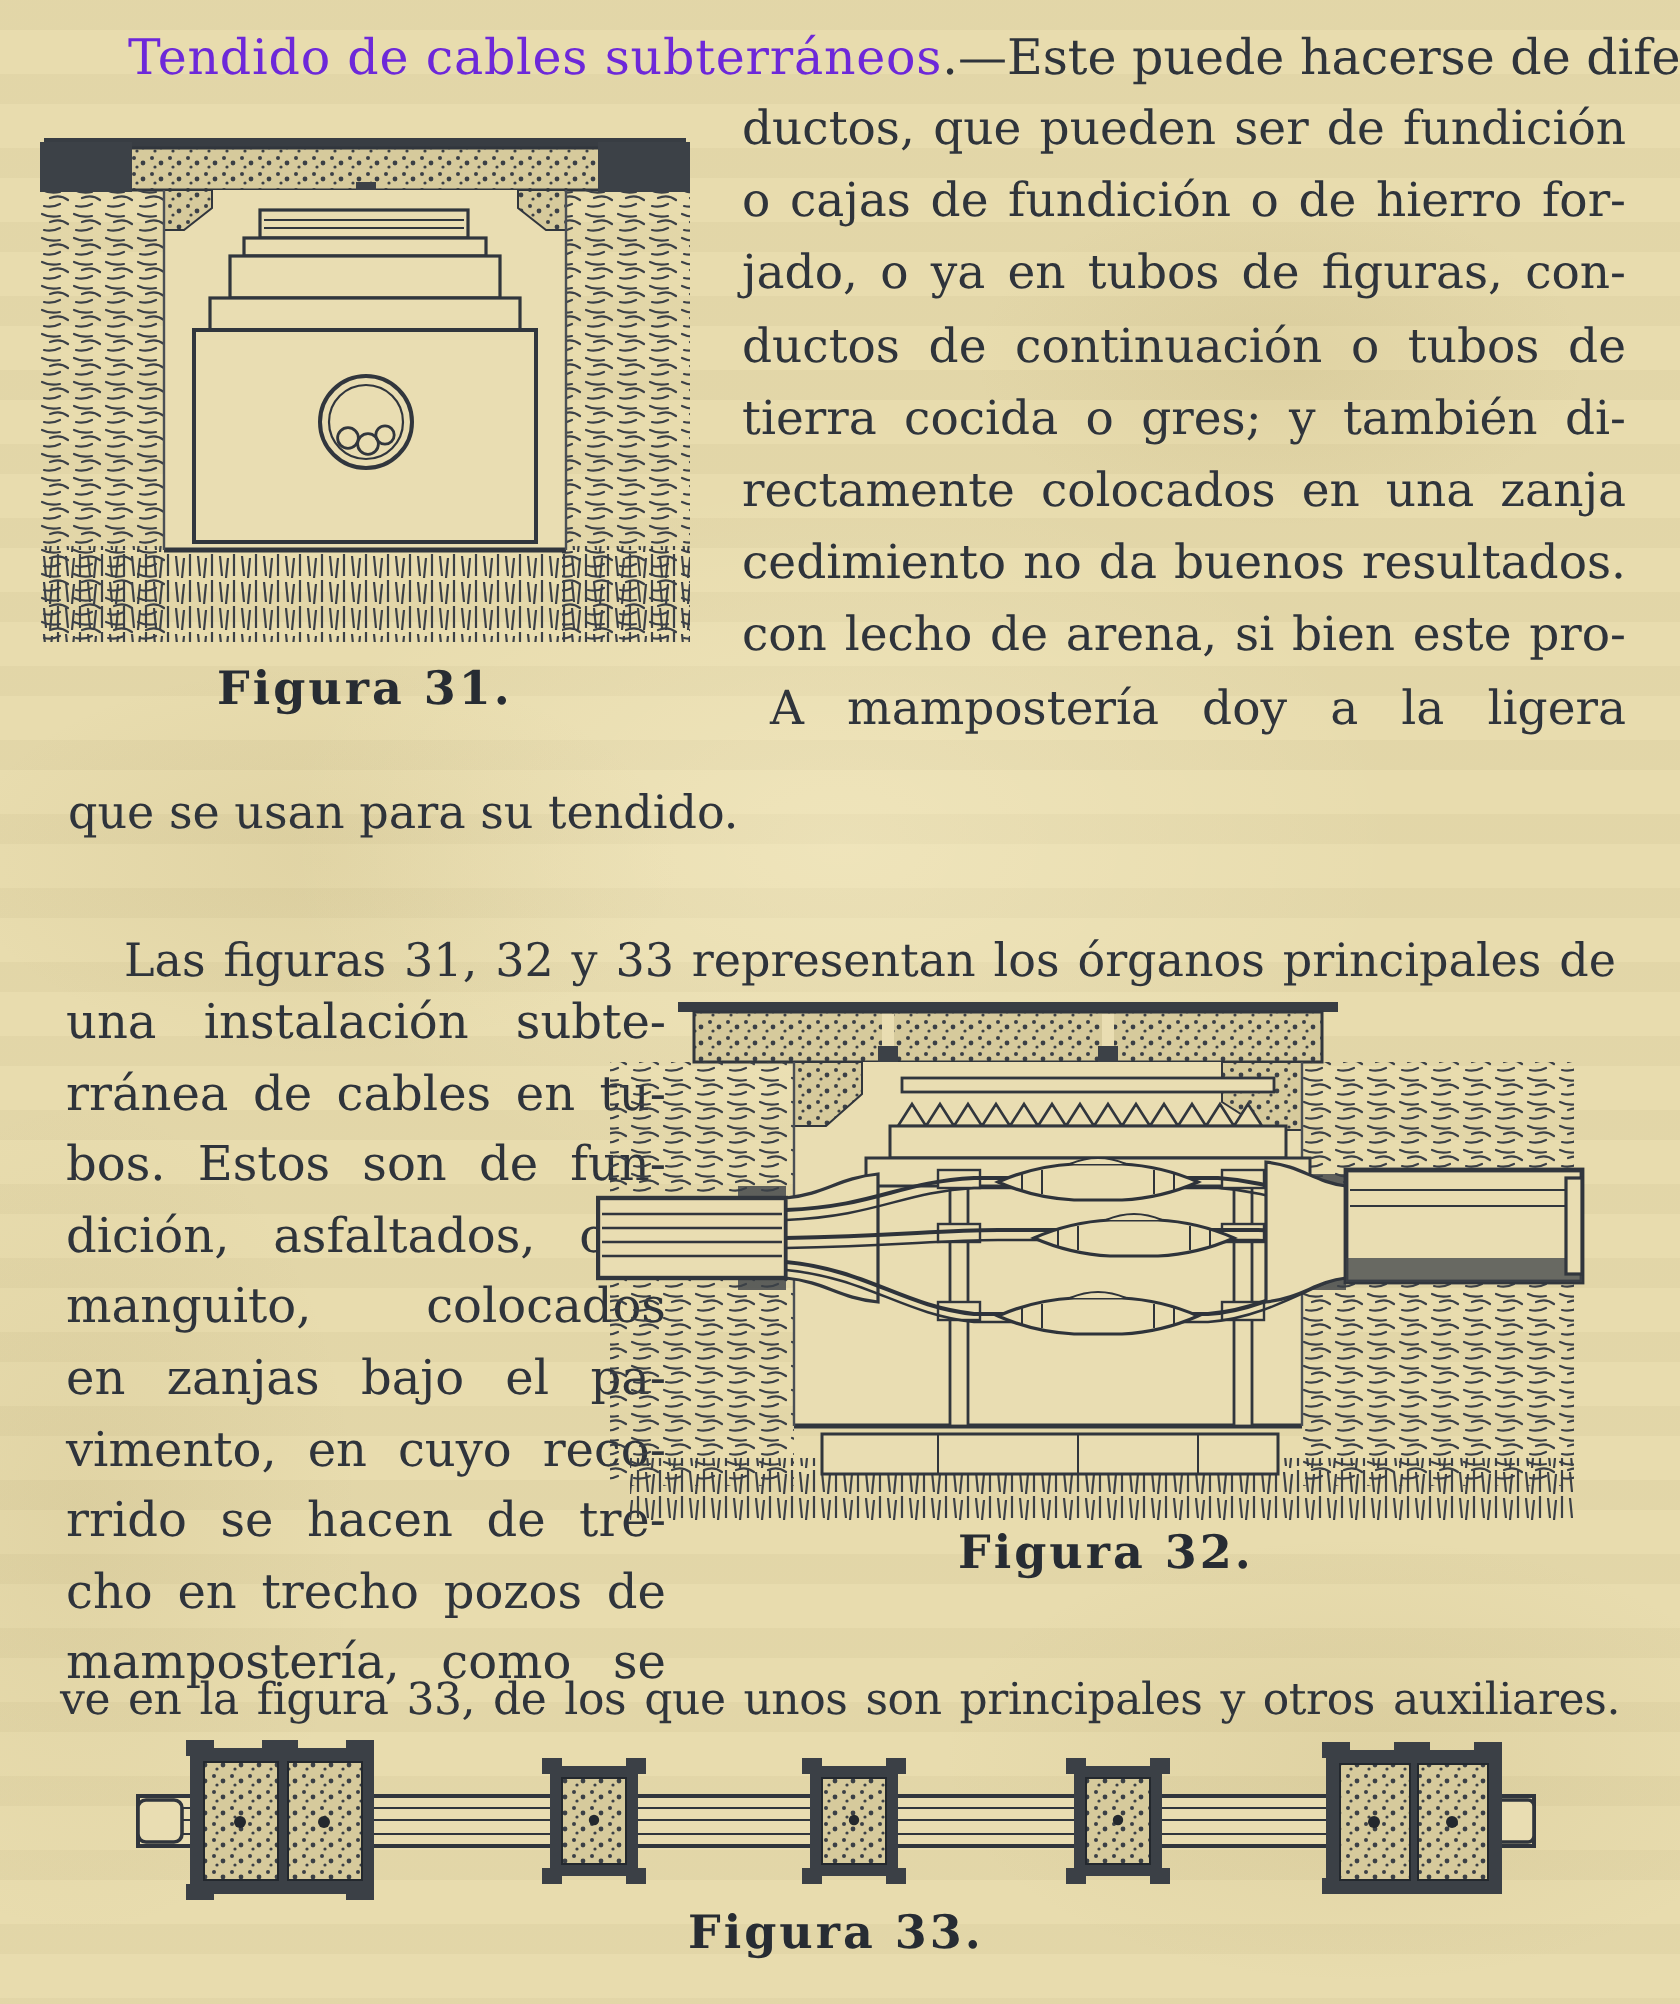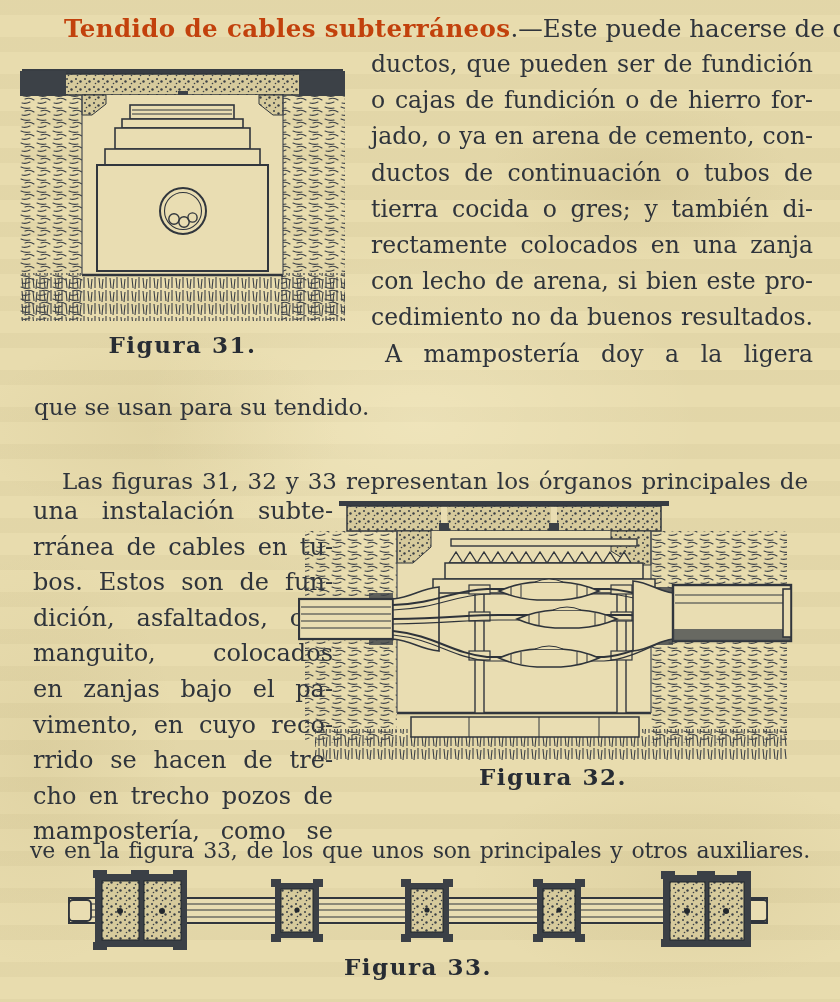--- a/index.html
+++ b/index.html
@@ -14,21 +14,21 @@
       radial-gradient(260px 140px at 160px 430px, rgba(148,128,66,0.09), transparent 70%),
       radial-gradient(300px 160px at 680px 880px, rgba(148,128,66,0.10), transparent 70%),
       radial-gradient(200px 300px at 40px 760px, rgba(148,128,66,0.09), transparent 70%),
       repeating-linear-gradient(to bottom, rgba(120,104,55,0.05) 0 15px, rgba(0,0,0,0) 15px 37px);
   }
   .page > * { position:absolute; z-index:1; }
 
   
   .l1 { left:34px; top:10px; width:774px; font-size:24.5px; line-height:38px;
         text-indent:30px; white-space:nowrap; }
-  .l1 .b { font-weight:bold; color:#c2410c; letter-spacing:0.4px; }
+  .l1 .b { font-weight:normal; color:#6d28d9; letter-spacing:0.4px; }
 
   .jl { text-align:justify; text-align-last:justify; }
 
   .rcol { left:371px; top:46px; width:442px; font-size:23.5px; }
   .rcol > div { height:36.2px; line-height:36.2px; text-align:justify; text-align-last:justify; }
   .rcol > div:last-child { padding-left:14px; }
 
   .p2 { left:34px; top:388px; width:774px; font-size:23px; }
   .p2 > div { height:38px; line-height:38px; text-align:justify; text-align-last:justify; }
   .p2 > div:last-child { text-align-last:left; }
@@ -56,26 +56,26 @@
 </head>
 <body>
 
 <div class="page">
 
   <div class="l1"><span class="b">Tendido de cables subterráneos</span><span>.—Este puede hacerse de dife-</span></div>
 
   <div class="rcol">
       <div>ductos, que pueden ser de fundición</div>
       <div>o cajas de fundición o de hierro for-</div>
-      <div>jado, o ya en arena de cemento, con-</div>
+      <div>jado, o ya en tubos de figuras, con-</div>
       <div>ductos de continuación o tubos de</div>
       <div>tierra cocida o gres; y también di-</div>
       <div>rectamente colocados en una zanja</div>
+      <div>cedimiento no da buenos resultados.</div>
       <div>con lecho de arena, si bien este pro-</div>
-      <div>cedimiento no da buenos resultados.</div>
       <div>A mampostería doy a la ligera</div>
     </div>
 
   <div class="figbox fig31">
     <svg viewBox="0 0 325 252">
       <defs>
         <pattern id="f31s" width="16" height="12" patternUnits="userSpaceOnUse">
           <path d="M1,2 q4,2 9,1 M5,6 q5,-2 9,1 M2,10 q4,1 8,-1" stroke="#3b4046" stroke-width="1.1" fill="none" stroke-linecap="round"></path>
         </pattern>
         <pattern id="f31g" width="11" height="13" patternUnits="userSpaceOnUse">

